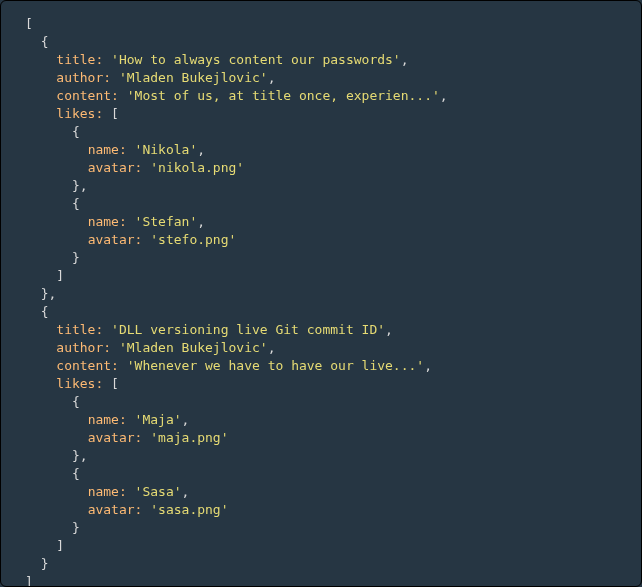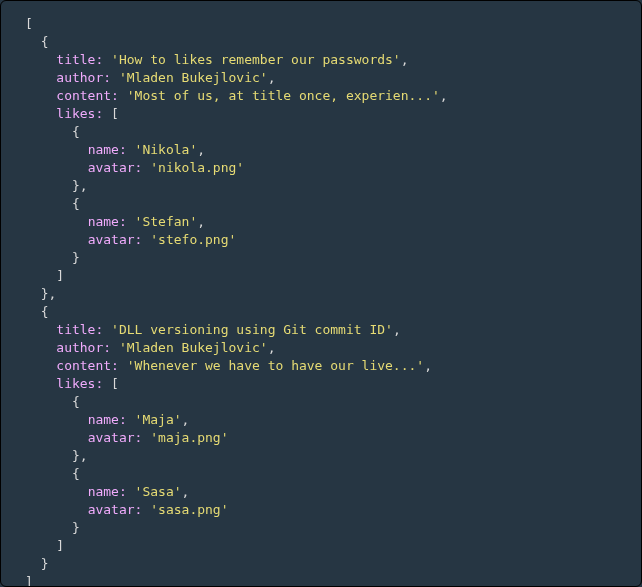--- a/index.html
+++ b/index.html
@@ -18,44 +18,44 @@
     box-sizing: border-box;
     border: 1px solid #000;
     border-radius: 6px;
   }
   pre.code {
     margin: 0;
     padding: 14px 0 0 24px;
     white-space: pre;
   }
   .p  { color: #d9d9d9; }   
-  .k  { color: #f0abfc; }   
+  .k  { color: #fdba74; }   
   .s  { color: #e6db74; }   
 </style>
 </head>
 <body>
 
 <pre class="code"><span><span class="p">[</span></span>
 <span>  <span class="p">{</span></span>
-<span>    <span class="k">title: </span><span class="s">'How to likes remember our passwords'</span><span class="p">,</span></span>
+<span>    <span class="k">title: </span><span class="s">'How to always content our passwords'</span><span class="p">,</span></span>
 <span>    <span class="k">author: </span><span class="s">'Mladen Bukejlovic'</span><span class="p">,</span></span>
 <span>    <span class="k">content: </span><span class="s">'Most of us, at title once, experien...'</span><span class="p">,</span></span>
 <span>    <span class="k">likes: </span><span class="p">[</span></span>
 <span>      <span class="p">{</span></span>
 <span>        <span class="k">name: </span><span class="s">'Nikola'</span><span class="p">,</span></span>
 <span>        <span class="k">avatar: </span><span class="s">'nikola.png'</span></span>
 <span>      <span class="p">},</span></span>
 <span>      <span class="p">{</span></span>
 <span>        <span class="k">name: </span><span class="s">'Stefan'</span><span class="p">,</span></span>
 <span>        <span class="k">avatar: </span><span class="s">'stefo.png'</span></span>
 <span>      <span class="p">}</span></span>
 <span>    <span class="p">]</span></span>
 <span>  <span class="p">},</span></span>
 <span>  <span class="p">{</span></span>
-<span>    <span class="k">title: </span><span class="s">'DLL versioning using Git commit ID'</span><span class="p">,</span></span>
+<span>    <span class="k">title: </span><span class="s">'DLL versioning live Git commit ID'</span><span class="p">,</span></span>
 <span>    <span class="k">author: </span><span class="s">'Mladen Bukejlovic'</span><span class="p">,</span></span>
 <span>    <span class="k">content: </span><span class="s">'Whenever we have to have our live...'</span><span class="p">,</span></span>
 <span>    <span class="k">likes: </span><span class="p">[</span></span>
 <span>      <span class="p">{</span></span>
 <span>        <span class="k">name: </span><span class="s">'Maja'</span><span class="p">,</span></span>
 <span>        <span class="k">avatar: </span><span class="s">'maja.png'</span></span>
 <span>      <span class="p">},</span></span>
 <span>      <span class="p">{</span></span>
 <span>        <span class="k">name: </span><span class="s">'Sasa'</span><span class="p">,</span></span>
 <span>        <span class="k">avatar: </span><span class="s">'sasa.png'</span></span>

